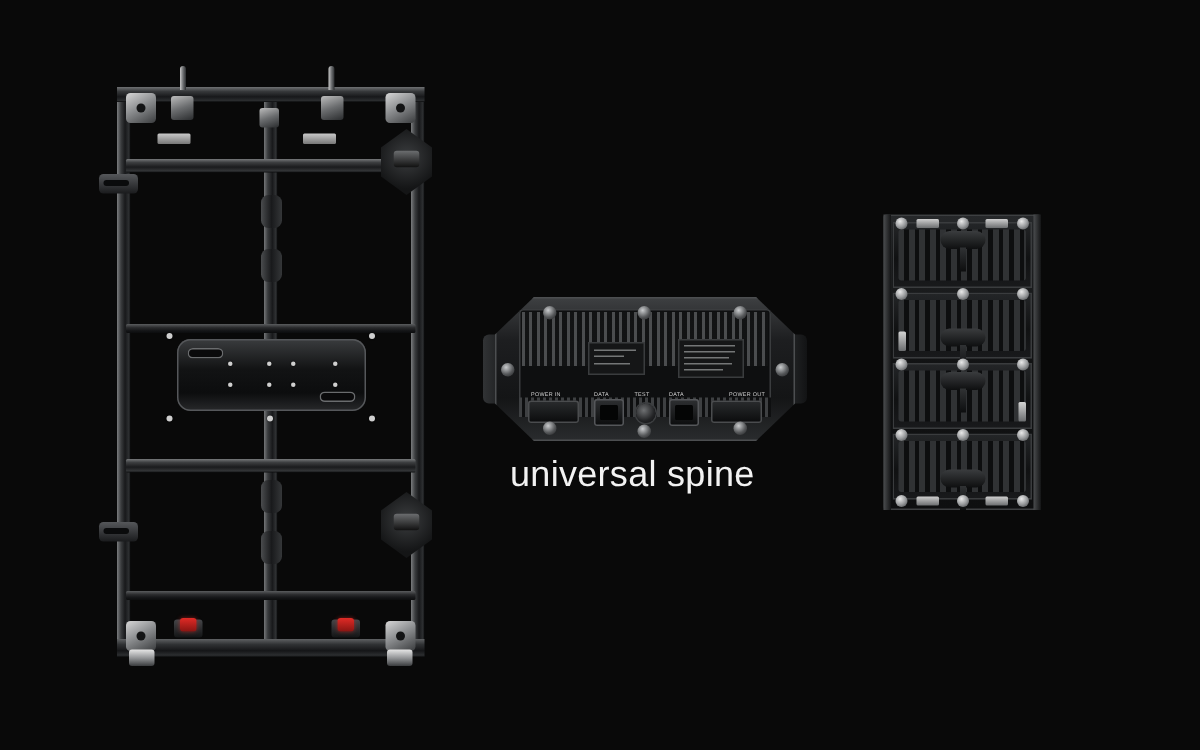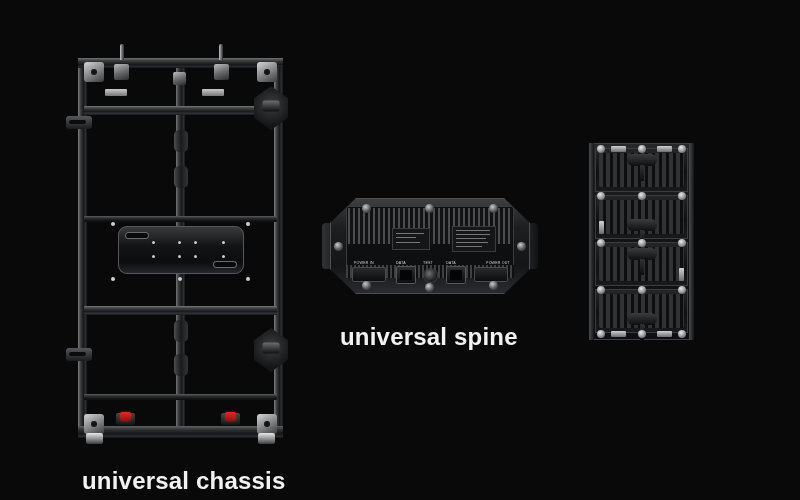--- a/index.html
+++ b/index.html
@@ -11,22 +11,21 @@
     position:relative;
   }
   .stage{position:absolute;inset:0;}
 
   .caption{
     position:absolute;
     color:#f2f2f2;
     font-size:24px;
     letter-spacing:.2px;
     white-space:nowrap;
-    font-weight:700;
-    margin-top:20px;
+    font-weight:400;
   }
   #cap-chassis{left:82px;top:447px;}
   #cap-spine{left:340px;top:303px;}
   #cap-module{left:545px;top:353px;}
   .dot{position:absolute;border-radius:50%;background:#cfcfcf;box-shadow:0 0 1px #000;}
 
   
   #chassis{position:absolute;left:78px;top:58px;width:205px;height:380px;}
   .ch-side{position:absolute;top:0;bottom:0;width:9px;
     background:linear-gradient(90deg,#7a7c7e,#3a3c3e 30%,#18191b 60%,#2e3032 88%,#0c0d0e);}
@@ -185,21 +184,20 @@
 
     <div class="ch-redbase" style="left:38px;bottom:13px"></div>
     <div class="ch-red" style="left:42px;bottom:17px"></div>
     <div class="ch-redbase" style="left:143px;bottom:13px"></div>
     <div class="ch-red" style="left:147px;bottom:17px"></div>
 
     <div class="ch-foot" style="left:8px;bottom:-6px"></div>
     <div class="ch-foot" style="right:8px;bottom:-6px"></div>
   </div>
 
-  <div class="caption" id="cap-chassis">universal chassis</div>
 
   <div id="spine">
     <div class="sp-ear" style="left:-8px;top:25px"></div>
     <div class="sp-ear" style="right:-8px;top:25px"></div>
     <div class="sp-body"></div>
     <div class="sp-inner"></div>
     <div class="sp-fins"></div>
 
     <div class="sp-label" style="left:62px;top:30px;width:36px;height:20px">
       <span class="sp-txtline" style="left:3px;top:4px;width:28px"></span>

